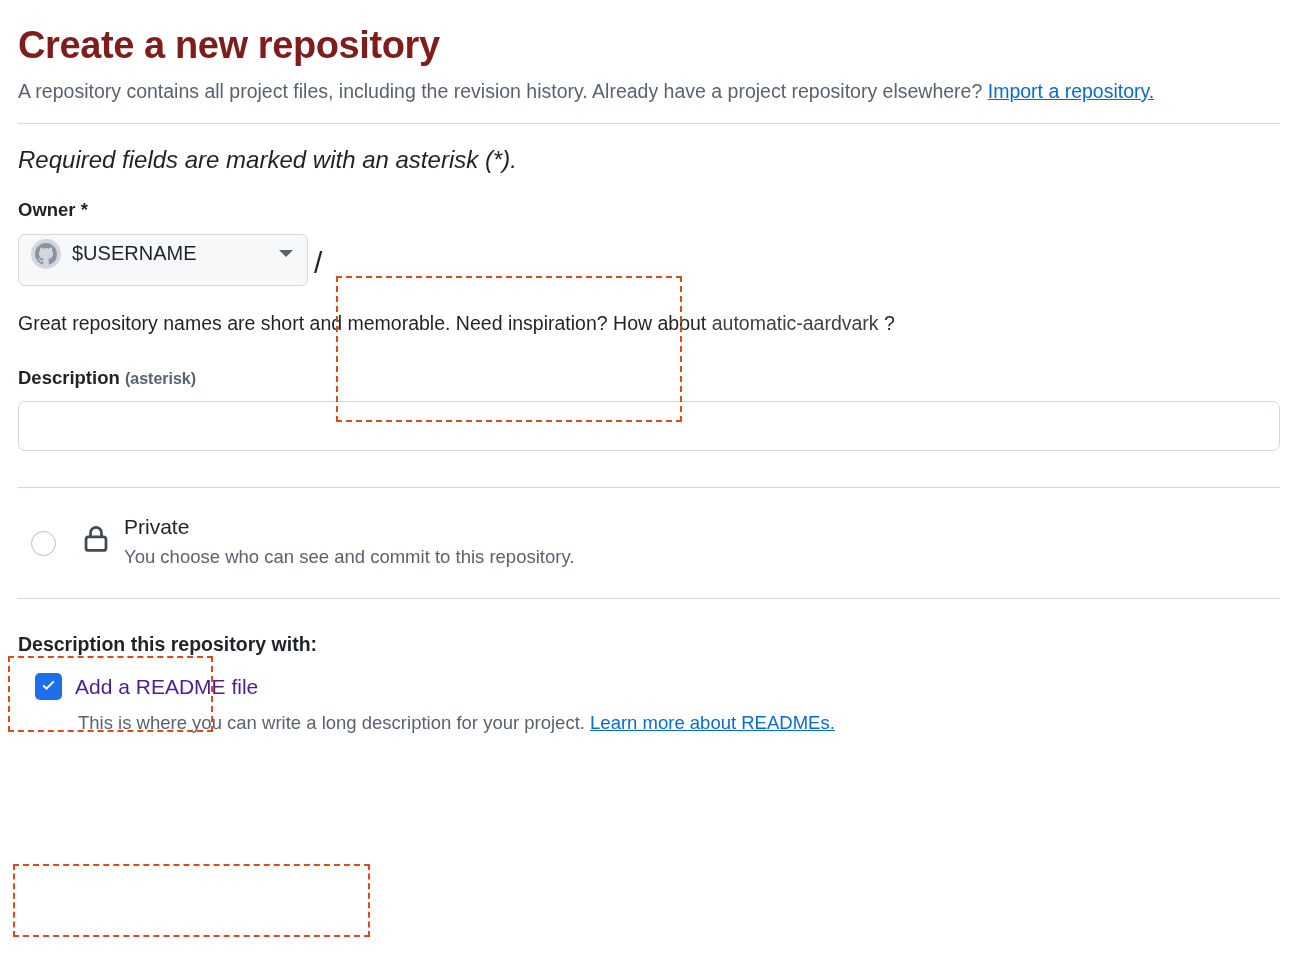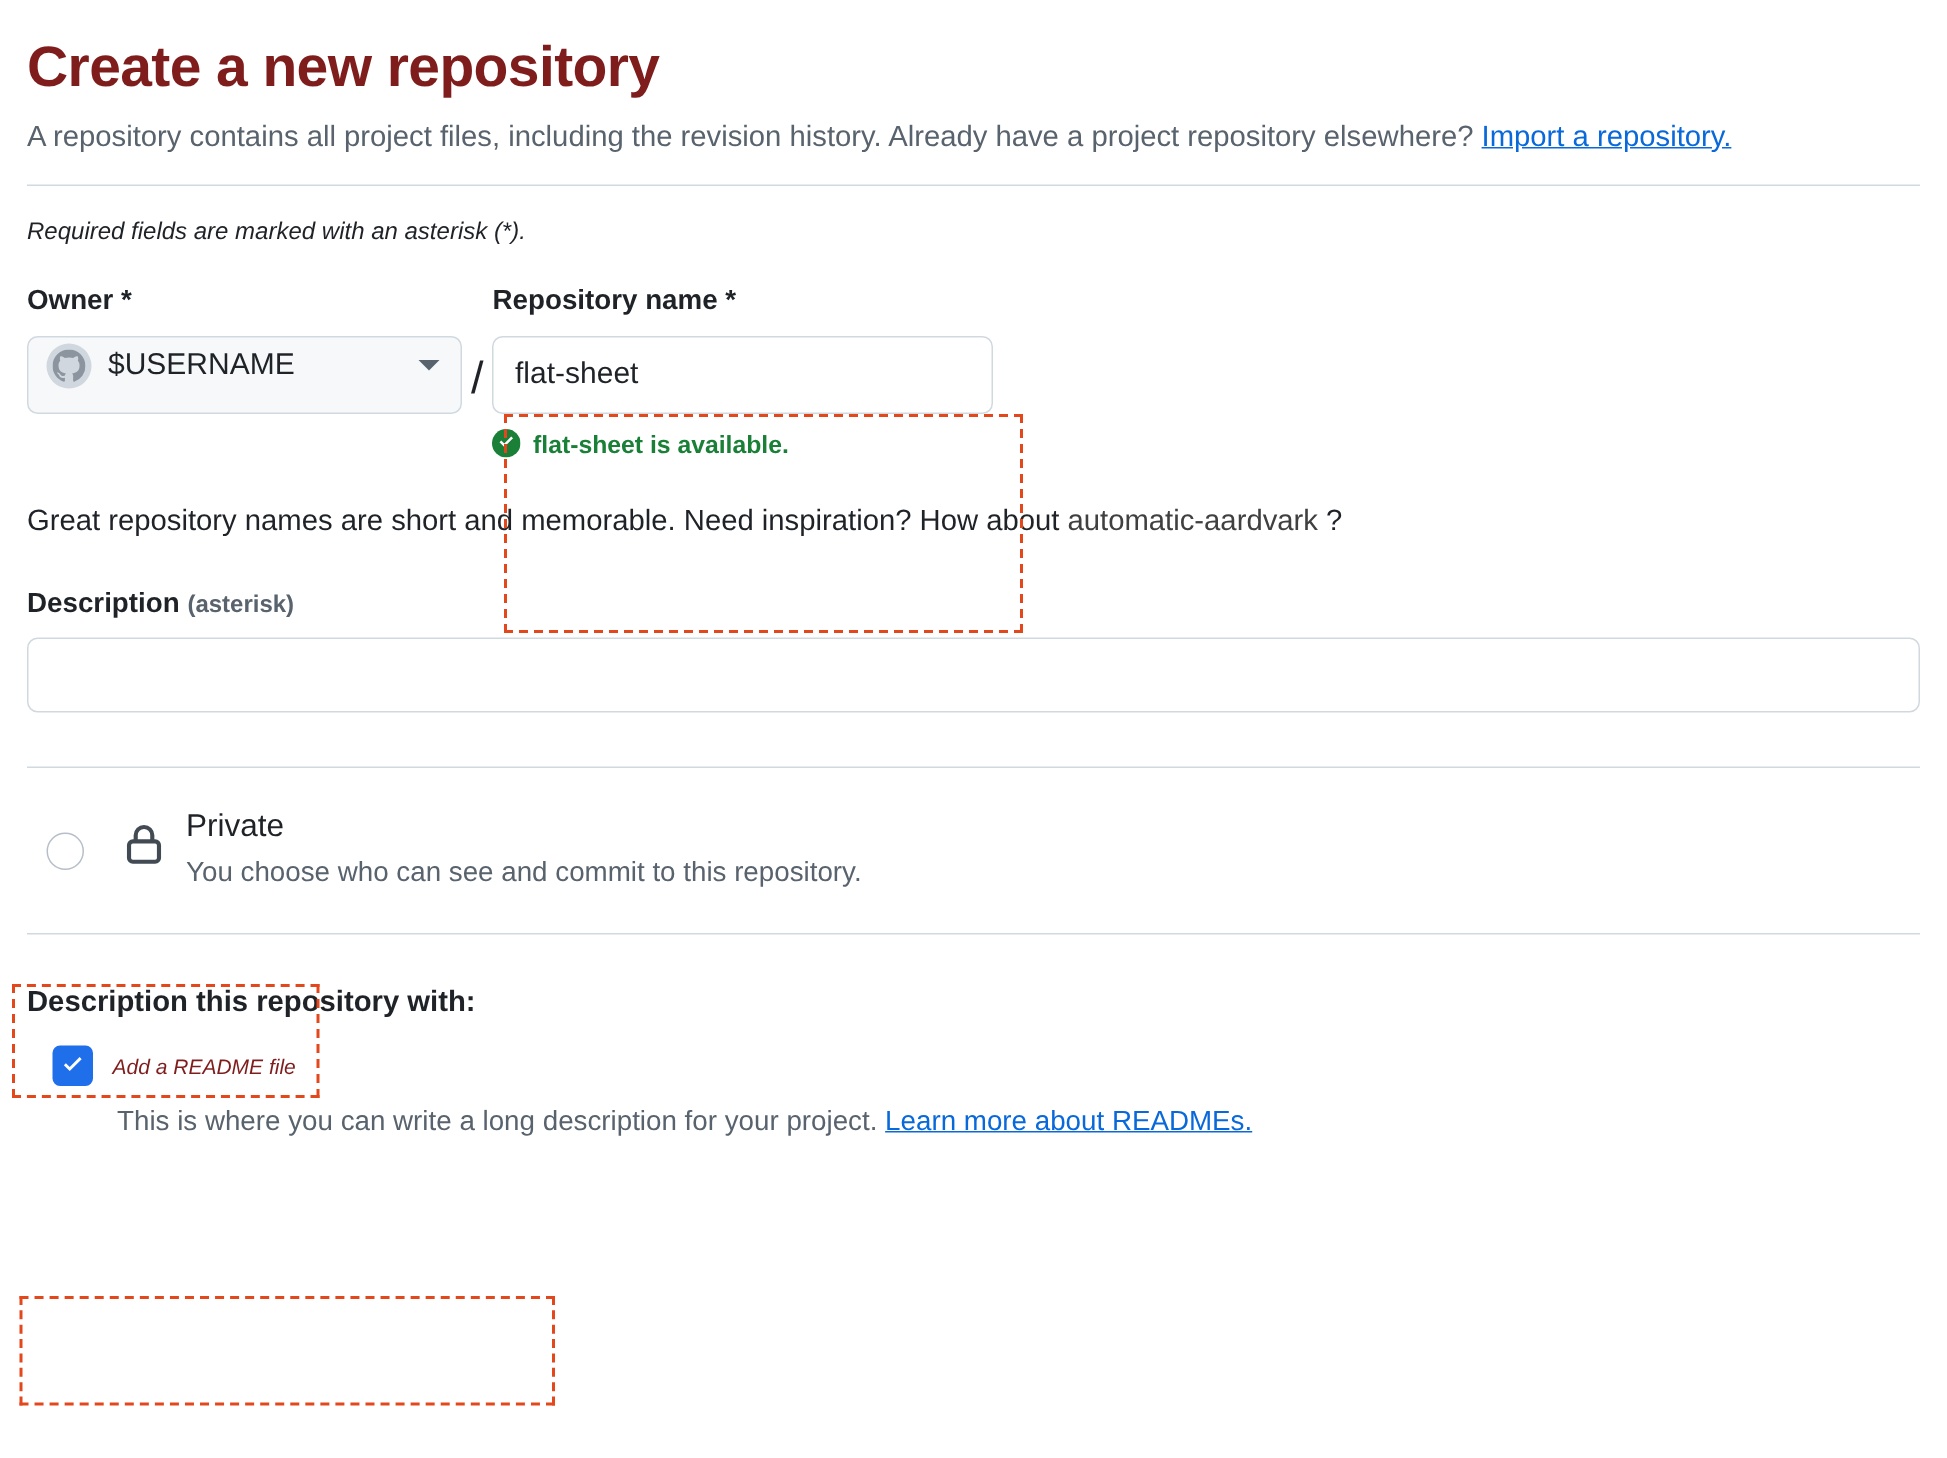--- a/index.html
+++ b/index.html
@@ -44,21 +44,21 @@
     text-decoration: underline;
   }
   .rule {
     height: 1px;
     background: #d1d9e0;
     border: 0;
     margin: 0;
   }
   .rule-1 { margin-top: 18px; }
   .required-note {
-    font-size: 16px;
+    font-size: 24px;
     font-style: italic;
     color: #1f2328;
     margin-top: 22px;
   }
 
   
   .name-row {
     display: flex;
     align-items: flex-start;
     margin-top: 27px;
@@ -243,23 +243,22 @@
   .checkbox {
     width: 27px; height: 27px;
     border-radius: 5px;
     background: #1f6feb;
     display: flex;
     align-items: center;
     justify-content: center;
     flex: none;
   }
   .check-label {
-    font-size: 14px;
-    color: #7f1d1d;
-    font-style: italic;
+    font-size: 21px;
+    color: #4c1d95;
   }
   .check-hint {
     margin-top: 12px;
     padding-left: 60px;
     font-size: 18.5px;
     color: #59636e;
   }
   .check-hint a {
     color: #0969da;
     text-decoration: underline;
@@ -299,33 +298,20 @@
             <path d="M8 0C3.58 0 0 3.58 0 8c0 3.54 2.29 6.53 5.47 7.59.4.07.55-.17.55-.38 0-.19-.01-.82-.01-1.49-2.01.37-2.53-.49-2.69-.94-.09-.23-.48-.94-.82-1.13-.28-.15-.68-.52-.01-.53.63-.01 1.08.58 1.23.82.72 1.21 1.87.87 2.33.66.07-.52.28-.87.51-1.07-1.78-.2-3.64-.89-3.64-3.95 0-.87.31-1.59.82-2.15-.08-.2-.36-1.02.08-2.12 0 0 .67-.21 2.2.82.64-.18 1.32-.27 2-.27s1.36.09 2 .27c1.53-1.04 2.2-.82 2.2-.82.44 1.1.16 1.92.08 2.12.51.56.82 1.27.82 2.15 0 3.07-1.87 3.75-3.65 3.95.29.25.54.73.54 1.48 0 1.07-.01 1.93-.01 2.2 0 .21.15.46.55.38A8.01 8.01 0 0 0 16 8c0-4.42-3.58-8-8-8Z"></path>
           </svg>
         </span>
         <span class="owner-name">$USERNAME</span>
         <span class="caret"></span>
       </div>
     </div>
 
     <div class="slash">/</div>
 
-    <div class="name-col">
-      <div class="field-label">Repository name *</div>
-      <input class="text-input" type="text" value="flat-sheet" style="">
-      <div class="avail">
-        <span>
-          <svg width="19" height="19" viewBox="0 0 16 16" aria-hidden="true">
-            <circle cx="8" cy="8" r="8" fill="#1a7f37"></circle>
-            <path d="M11.8 5.2 6.9 10.1 4.2 7.4l1-1 1.7 1.7 3.9-3.9z" fill="#ffffff"></path>
-          </svg>
-        </span>
-        <span>flat-sheet is available.</span>
-      </div>
-    </div>
   </div>
 
   <div class="suggest">
     <span>Great repository names are short and memorable. Need inspiration? How about </span><span class="sug-name">automatic-aardvark</span><span> ?</span>
   </div>
 
   <div class="desc-label">
     <span>Description</span>
     <span class="optional">(asterisk)</span>
   </div>

